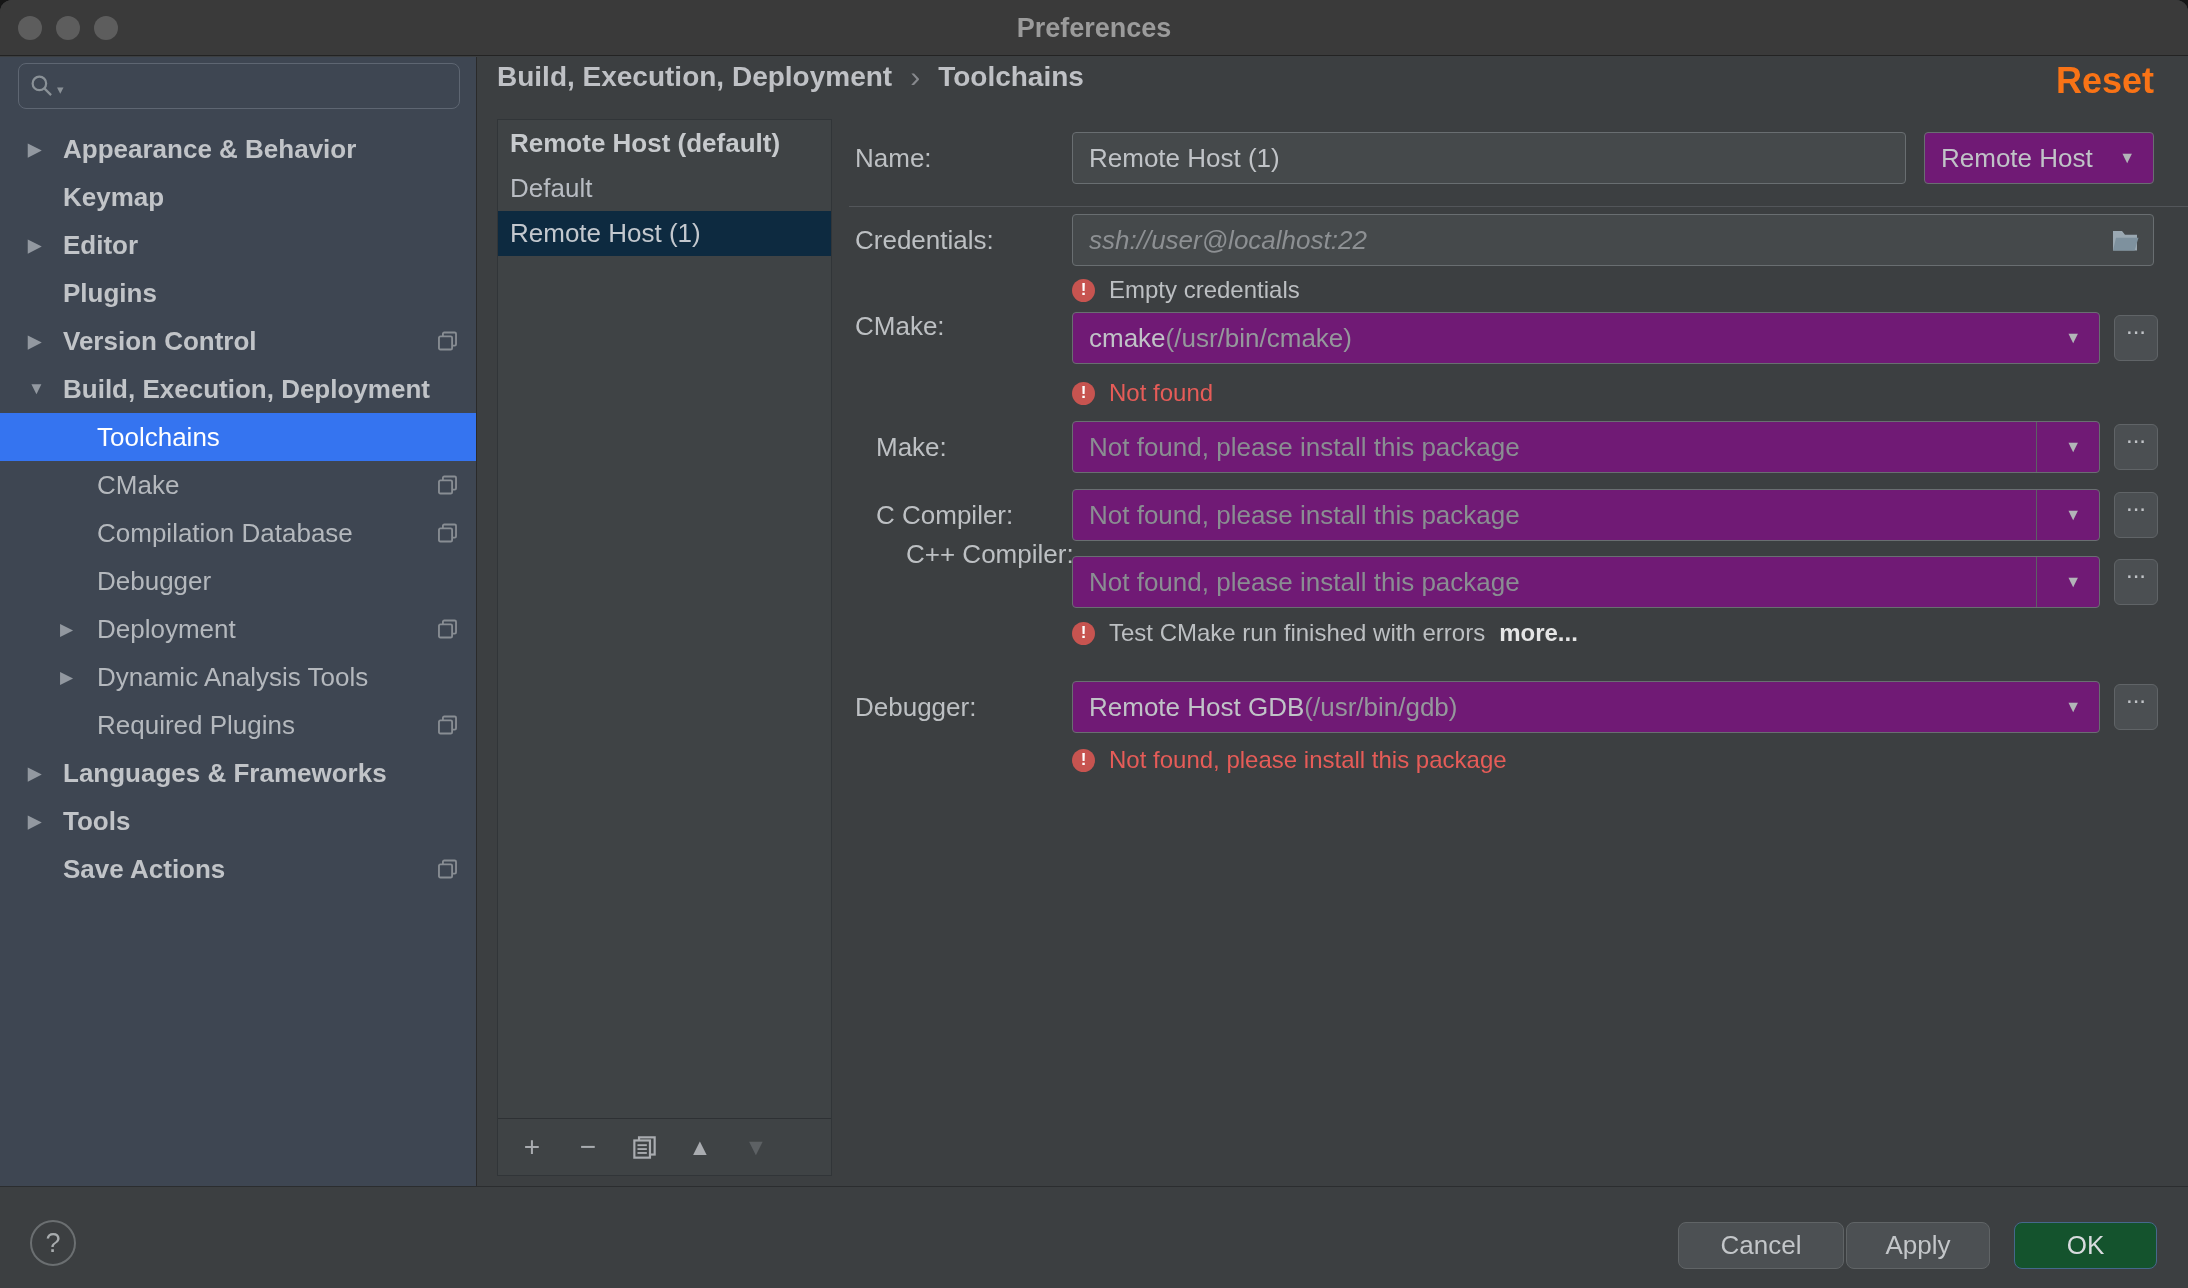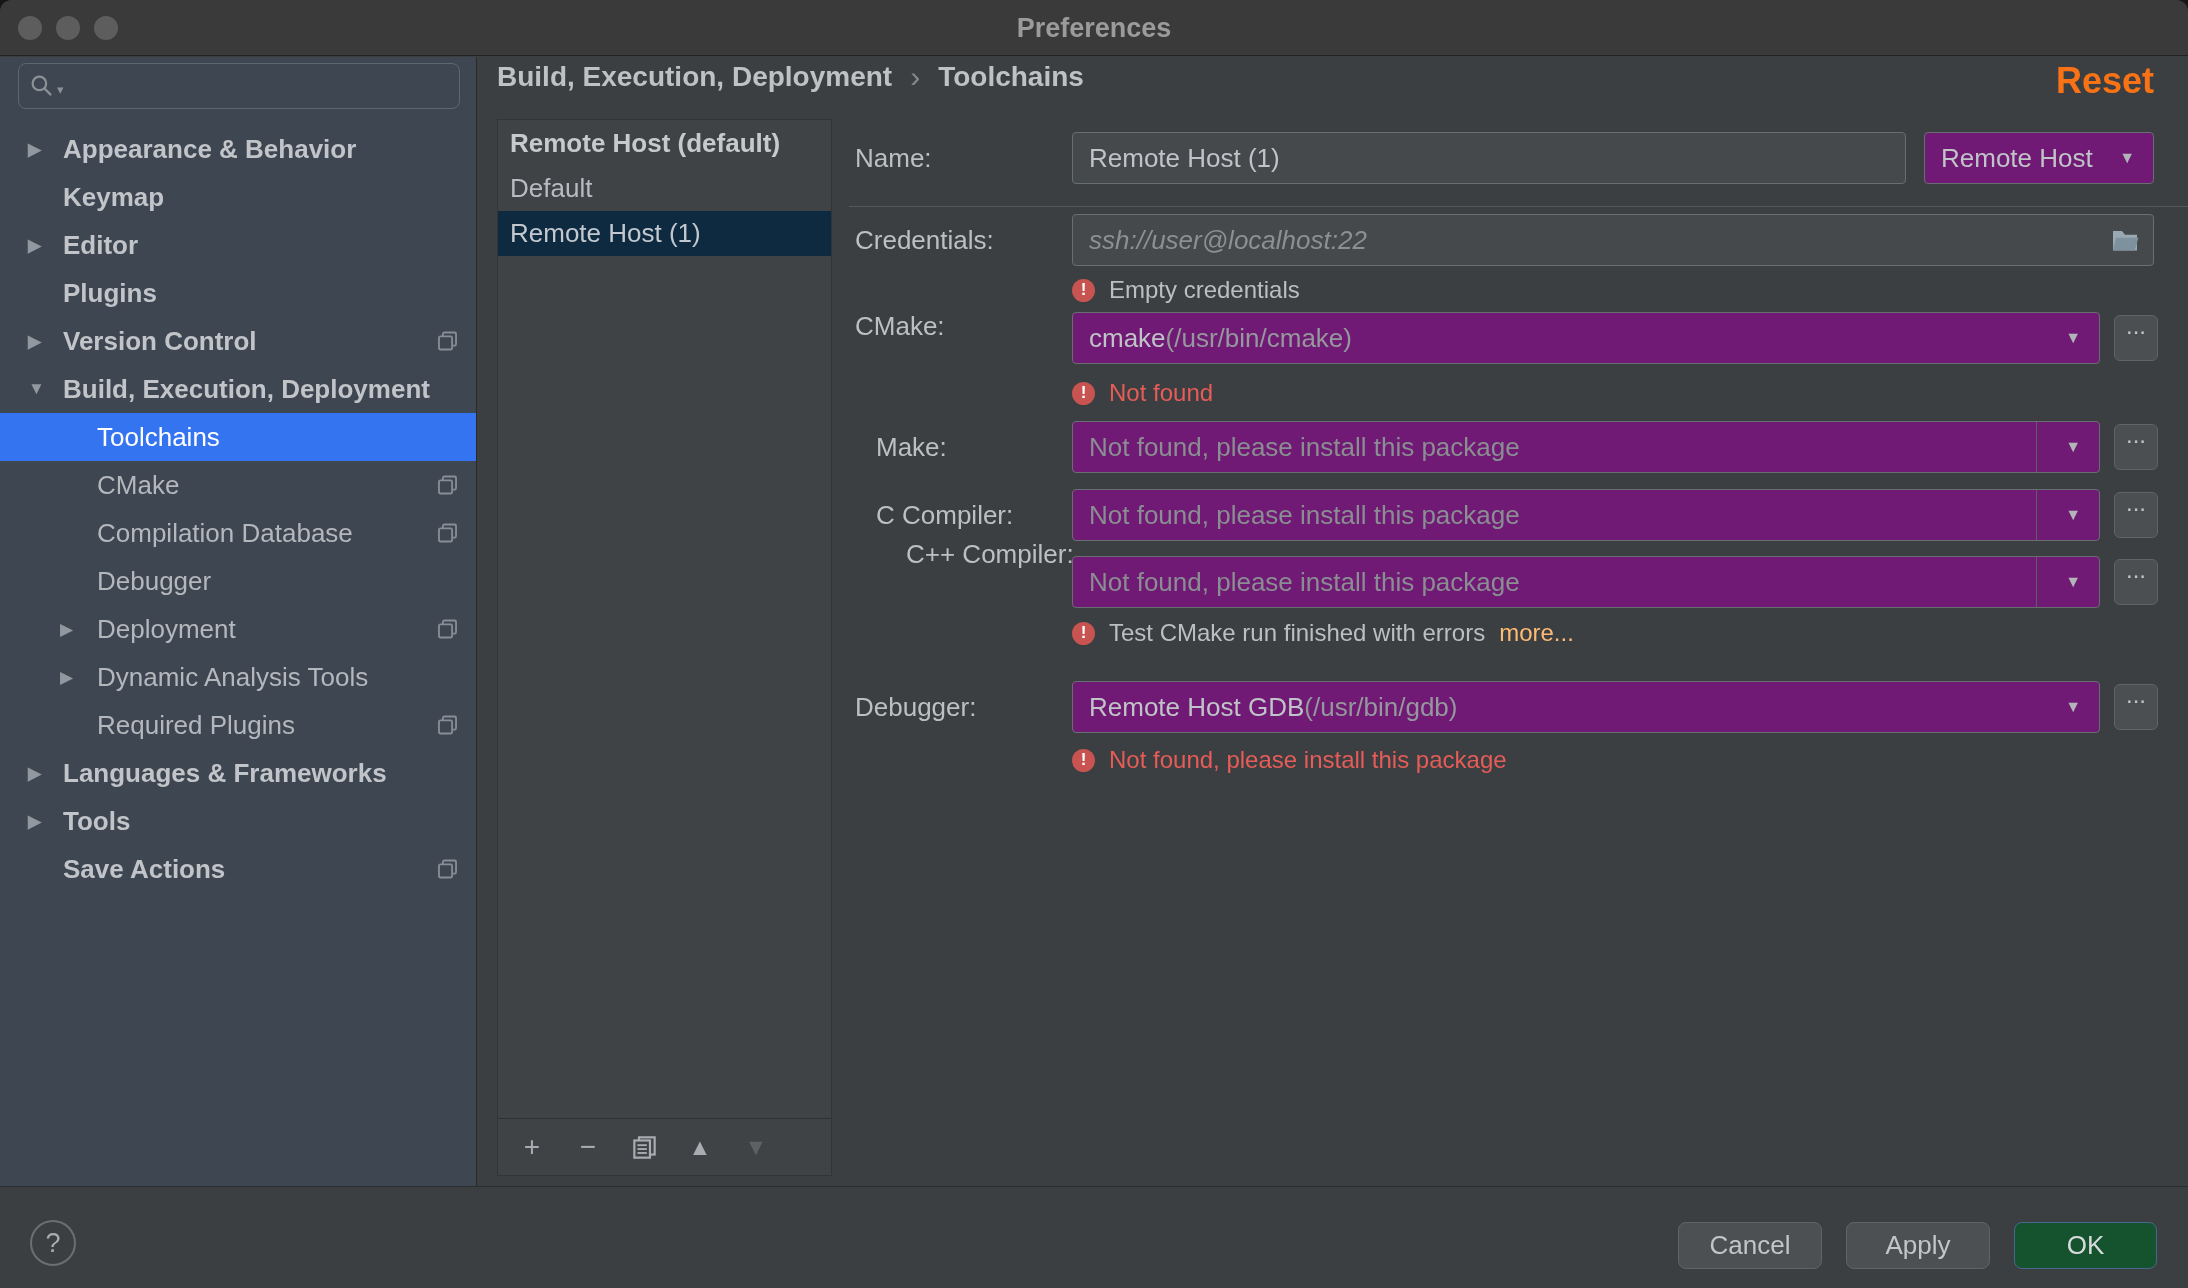--- a/index.html
+++ b/index.html
@@ -48,27 +48,27 @@
   .combo { position:absolute; height:52px; background:#701a75; border:1px solid #696e71; border-radius:4px; font-size:26px; color:#c0c3c7; display:flex; align-items:center; padding:0 70px 0 16px; white-space:nowrap; overflow:hidden; cursor:default; }
   .combo .path, .path { color:#95989c; }
   .combo .ph { color:#8a8e92; }
   .dd-arrow { position:absolute; right:18px; top:50%; transform:translateY(-50%); font-size:16px; color:#b2b5b8; }
   .combo .vsep { position:absolute; right:62px; top:0; bottom:0; width:1px; background:#5c6064; }
   .browse-btn { position:absolute; width:44px; height:46px; background:#4b4f52; border:1px solid #606467; border-radius:6px; color:#c0c3c7; font-size:24px; display:flex; align-items:flex-start; justify-content:center; line-height:20px; cursor:pointer; }
   .hsep { position:absolute; left:849px; top:206px; width:1339px; height:1px; background:#53565a; }
   .err-row { position:absolute; display:flex; align-items:center; gap:14px; font-size:24px; color:#bcbfc2; white-space:nowrap; }
   .err-row.red { color:#e65c58; }
   .err-icon { width:23px; height:23px; min-width:23px; border-radius:50%; background:#c75450; color:#fff; font-size:17px; font-weight:bold; display:flex; align-items:center; justify-content:center; }
-  .more-link { color:#fdba74; cursor:pointer; }
+  .more-link { color:#e5e5e5; cursor:pointer;font-weight:bold; }
 
   
   .footer { position:absolute; left:0; top:1186px; width:100%; height:102px; background:#3c3f41; border-top:1px solid #2b2d2f; }
   .help-btn { position:absolute; left:30px; top:33px; width:46px; height:46px; border:2px solid #6b6f71; border-radius:50%; color:#a8acae; font-size:27px; display:flex; align-items:center; justify-content:center; cursor:pointer; }
   .btn { position:absolute; top:35px; height:47px; border-radius:8px; font-size:26px; display:flex; align-items:center; justify-content:center; background:#4c5053; border:1px solid #606466; color:#c3c6c9; cursor:pointer; }
-  .btn.cancel { left:1678px; width:144px; }
+  .btn.cancel { left:1678px; width:166px; }
   .btn.apply { left:1846px; width:144px; }
   .btn.ok { left:2014px; width:143px; background:#14532d; border-color:#46688c; color:#d8dbde; }
 </style>
 </head>
 <body>
 
 <div class="window">
 
   <div class="titlebar">
     <div class="traffic">

